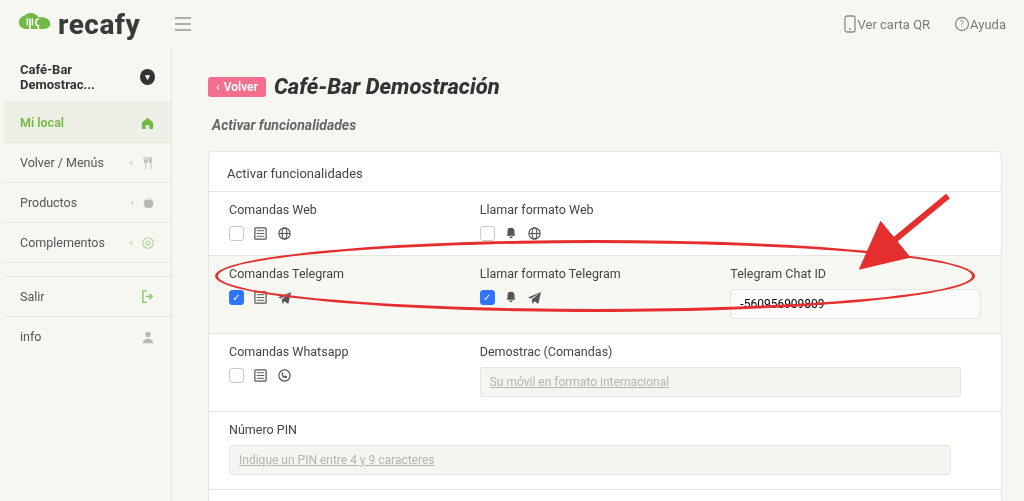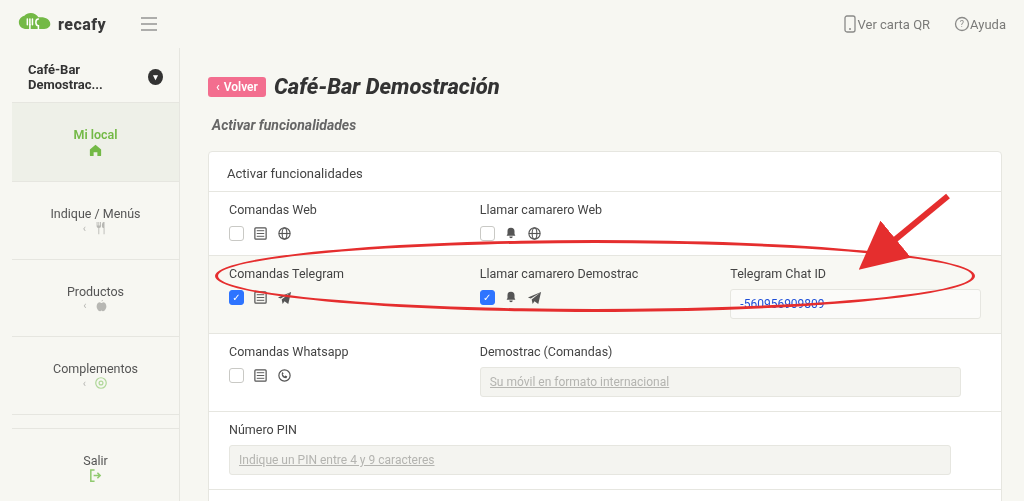--- a/index.html
+++ b/index.html
@@ -10,30 +10,30 @@
     --muted:#898a8c;
     --green:#73b946;
     --pink:#f36e8f;
     --blue:#2e74ff;
     --sidebar-w:168px;
   }
   *{box-sizing:border-box;font-family:-apple-system,BlinkMacSystemFont,"Segoe UI",Roboto,Arial,sans-serif;}
   html,body{margin:0;padding:0;width:1024px;height:501px;background:var(--bg);color:var(--text);overflow:hidden;}
   
   .topbar{position:absolute;top:0;left:0;right:0;height:48px;display:flex;align-items:center;padding:0 18px;}
-  .logo{display:flex;align-items:center;gap:6px;font-weight:800;font-size:16px;color:#3a3a3a;letter-spacing:.5px;}
+  .logo{display:flex;align-items:center;gap:6px;font-weight:800;font-size:28px;color:#3a3a3a;letter-spacing:.5px;}
   .logo .shape{width:34px;height:24px;position:relative;}
   .hamburger{margin-left:34px;color:#9a9a98;cursor:pointer;}
   .topbar-spacer{flex:1;}
   .top-link{display:flex;align-items:center;gap:0;color:#7a7a78;font-size:13px;margin-left:24px;cursor:pointer;}
   
-  .sidebar{position:absolute;top:48px;left:12px;width:var(--sidebar-w);bottom:0;border-right:1px solid var(--border);background:var(--bg);}
+  .sidebar{position:absolute;top:48px;left:4px;width:var(--sidebar-w);bottom:0;border-right:1px solid var(--border);background:var(--bg);}
   .loc-switch{padding:14px 16px 10px;font-size:13px;font-weight:700;display:flex;align-items:center;justify-content:space-between;cursor:pointer;}
   .loc-switch .dot{width:16px;height:16px;border-radius:50%;background:#333;display:inline-flex;align-items:center;justify-content:center;color:#fff;font-size:9px;}
-  .nav-item{padding:24px 16px;font-size:12.5px;color:#555;display:flex;align-items:center;justify-content:space-between;cursor:pointer;border-top:1px solid var(--border);flex-direction:column;}
+  .nav-item{padding:12px 16px;font-size:12.5px;color:#555;display:flex;align-items:center;justify-content:space-between;cursor:pointer;border-top:1px solid var(--border);}
   .nav-item.first{border-top:1px solid var(--border);}
   .nav-item.active{background:#eef0e8;color:var(--green);font-weight:600;}
   .nav-item .right{display:flex;align-items:center;gap:8px;color:#b7b7b3;}
   .nav-sep{height:14px;border-top:1px solid var(--border);}
   .nav-item .chev{font-size:11px;color:#b7b7b3;}
   
   .main{position:absolute;top:48px;left:var(--sidebar-w);right:0;bottom:0;padding:26px 22px 0 40px;overflow:hidden;}
   .page-head{display:flex;align-items:center;gap:8px;margin-bottom:18px;}
   .back-btn{background:var(--pink);color:#fff;font-size:12px;font-weight:600;padding:3px 8px;border-radius:3px;display:inline-flex;align-items:center;gap:4px;cursor:pointer;}
   .page-title{font-size:22px;font-weight:800;font-style:italic;}
@@ -41,21 +41,21 @@
   .card{background:var(--panel);border:1px solid var(--border);border-radius:4px;padding:14px 0 0;}
   .card-title{font-size:13px;color:#444;padding:0 18px 10px;}
   .row{display:flex;padding:10px 20px 14px;border-top:1px solid var(--border);position:relative;}
   .row.first{border-top:1px solid var(--border);}
   .col{flex:1;min-width:0;}
   .col-label{font-size:12.5px;color:#444;margin-bottom:8px;}
   .controls{display:flex;align-items:center;gap:8px;}
   .cb{width:15px;height:15px;border:1.5px solid #c9c9c5;border-radius:3px;display:inline-flex;align-items:center;justify-content:center;background:#fff;cursor:pointer;}
   .cb.checked{background:var(--blue);border-color:var(--blue);color:#fff;font-size:10px;}
   .mini-ico{width:16px;height:16px;color:#555;display:inline-flex;align-items:center;justify-content:center;}
-  .input{width:100%;border:1px solid var(--border);background:#fbfbf9;border-radius:3px;padding:7px 9px;font-size:12px;color:#1d4ed8;}
+  .input{width:100%;border:1px solid var(--border);background:#fbfbf9;border-radius:3px;padding:7px 9px;font-size:12px;color:#000000;}
   .input::placeholder{color:#b4b4b0;}
   .input.disabled{background:#f4f4f0;color:#b4b4b0;text-decoration:underline;}
   .row.hl{background:#f8f8f3;}
   
   .anno{position:absolute;pointer-events:none;}
   .anno-ellipse{position:absolute;border:3px solid #e52e2e;border-radius:50%;}
   svg{display:block;}
 </style>
 </head>
 <body>
@@ -115,21 +115,21 @@
   <div class="nav-item active first">
     <span>Mi local</span>
     <span class="right">
       <svg width="15" height="15" viewBox="0 0 16 16">
           <path d="M2 8l6-5 6 5v6a1 1 0 0 1-1 1h-3v-4H6v4H3a1 1 0 0 1-1-1V8z" fill="#73b946"></path>
         </svg>
     </span>
   </div>
 
   <div class="nav-item">
-    <span>Indique / Menús</span>
+    <span>Volver / Menús</span>
     <span class="right">
       <span class="chev">‹</span>
       <span>
         <svg width="14" height="14" viewBox="0 0 16 16" fill="#b7b7b3">
             <path d="M3 1v5a2 2 0 0 0 2 2v7h1V8a2 2 0 0 0 2-2V1H7v4H6V1H5v4H4V1H3zm8 0c-1 0-2 2-2 4s1 3 2 3v7h1V1h-1z"></path>
           </svg>
       </span>
     </span>
   </div>
 
@@ -211,21 +211,21 @@
           <span class="mini-ico">
               <svg width="15" height="15" viewBox="0 0 16 16" fill="none" stroke="#555" stroke-width="1.2">
                 <circle cx="8" cy="8" r="6"></circle>
                 <ellipse cx="8" cy="8" rx="2.5" ry="6"></ellipse>
                 <line x1="2" y1="8" x2="14" y2="8"></line>
               </svg>
             </span>
         </div>
       </div>
       <div class="col">
-        <div class="col-label">Llamar camarero Web</div>
+        <div class="col-label">Llamar formato Web</div>
         <div class="controls">
           <span class="cb"></span>
           <span class="mini-ico">
               <svg width="14" height="14" viewBox="0 0 16 16" fill="#555">
                 <path d="M8 2a4 4 0 0 0-4 4v3l-1 2h10l-1-2V6a4 4 0 0 0-4-4zm0 12a2 2 0 0 0 2-2H6a2 2 0 0 0 2 2z"></path>
               </svg>
             </span>
           <span class="mini-ico">
               <svg width="15" height="15" viewBox="0 0 16 16" fill="none" stroke="#555" stroke-width="1.2">
                 <circle cx="8" cy="8" r="6"></circle>
@@ -252,21 +252,21 @@
               </svg>
             </span>
           <span class="mini-ico">
               <svg width="15" height="15" viewBox="0 0 16 16" fill="#555">
                 <path d="M1 8l14-6-3 13-4-3-2 3-1-5 9-7-10 6z"></path>
               </svg>
             </span>
         </div>
       </div>
       <div class="col">
-        <div class="col-label">Llamar camarero Demostrac</div>
+        <div class="col-label">Llamar formato Telegram</div>
         <div class="controls">
           <span class="cb checked">✓</span>
           <span class="mini-ico">
               <svg width="14" height="14" viewBox="0 0 16 16" fill="#555">
                 <path d="M8 2a4 4 0 0 0-4 4v3l-1 2h10l-1-2V6a4 4 0 0 0-4-4zm0 12a2 2 0 0 0 2-2H6a2 2 0 0 0 2 2z"></path>
               </svg>
             </span>
           <span class="mini-ico">
               <svg width="15" height="15" viewBox="0 0 16 16" fill="#555">
                 <path d="M1 8l14-6-3 13-4-3-2 3-1-5 9-7-10 6z"></path>

